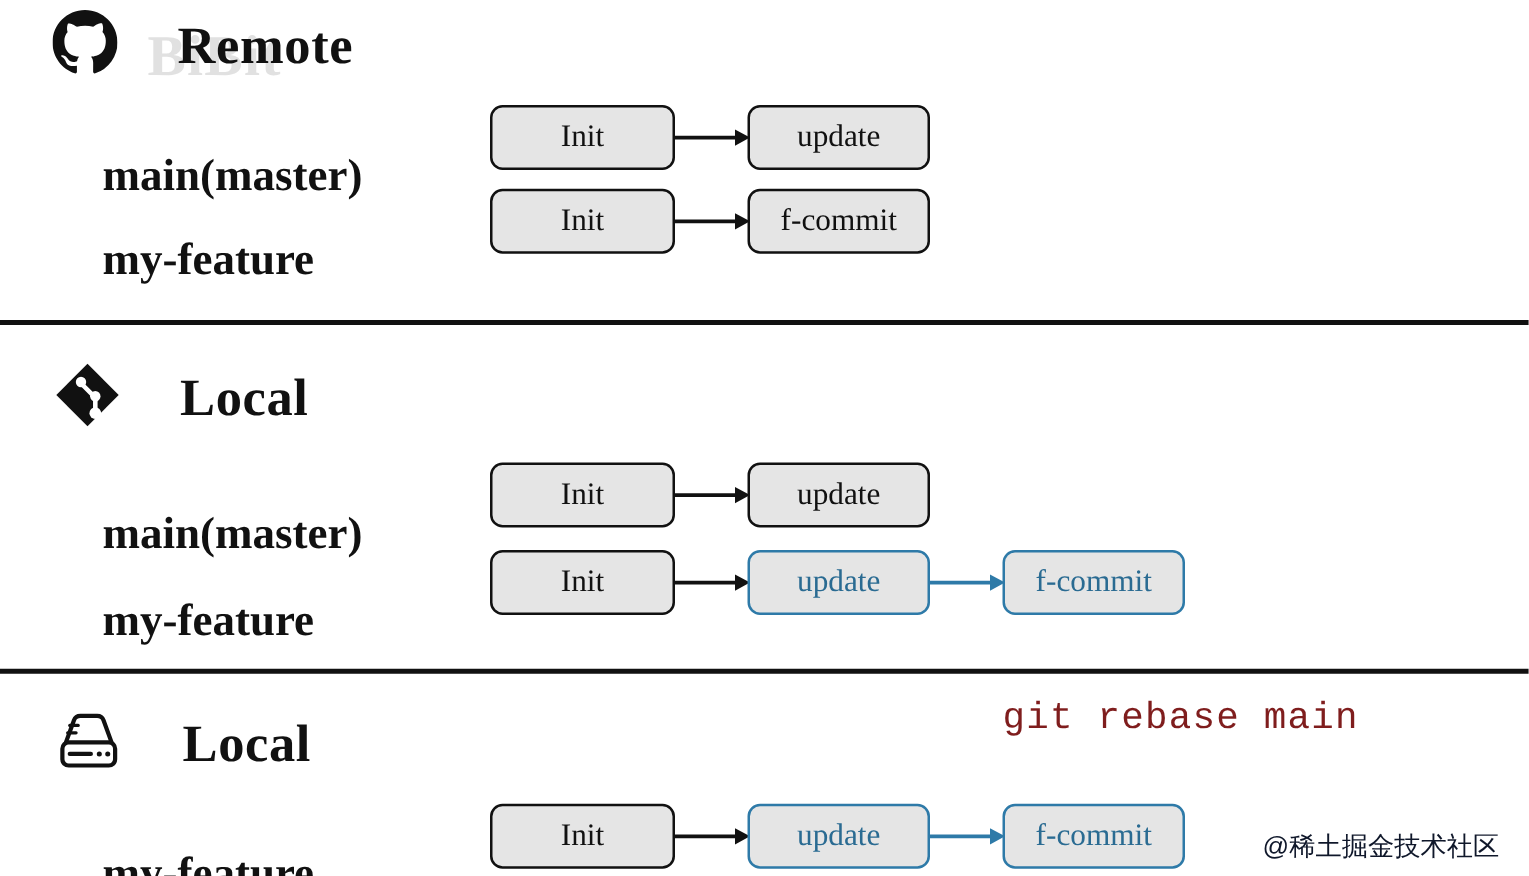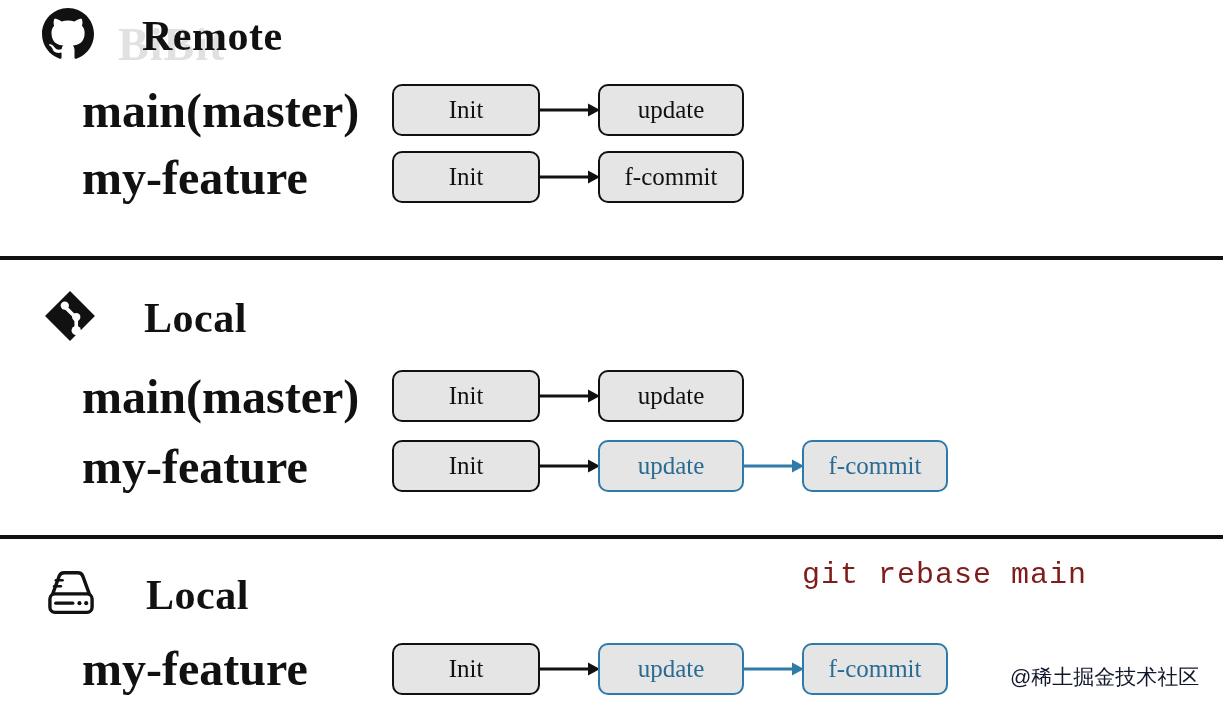--- a/index.html
+++ b/index.html
@@ -30,24 +30,25 @@
   .ghost{
     position:absolute;left:118px;top:18px;
     font-family:"Liberation Serif", serif;
     font-size:46px;font-weight:700;
     color:rgba(120,120,120,0.22);
     letter-spacing:1px;
     pointer-events:none;user-select:none;
   }
   .branch-label{
     font-family:"Liberation Serif", serif;
-    font-size:48px;font-weight:700;color:#111111;
+    font-size:36px;font-weight:700;color:#111111;
     white-space:nowrap;
     position:absolute;
     transform:translateY(-50%);
+    margin-top:30px;
   }
 
   
   .node{
     position:absolute;
     box-sizing:border-box;
     height:52px;
     border:2.5px solid #111111;
     border-radius:10px;
     background:#e5e5e5;

